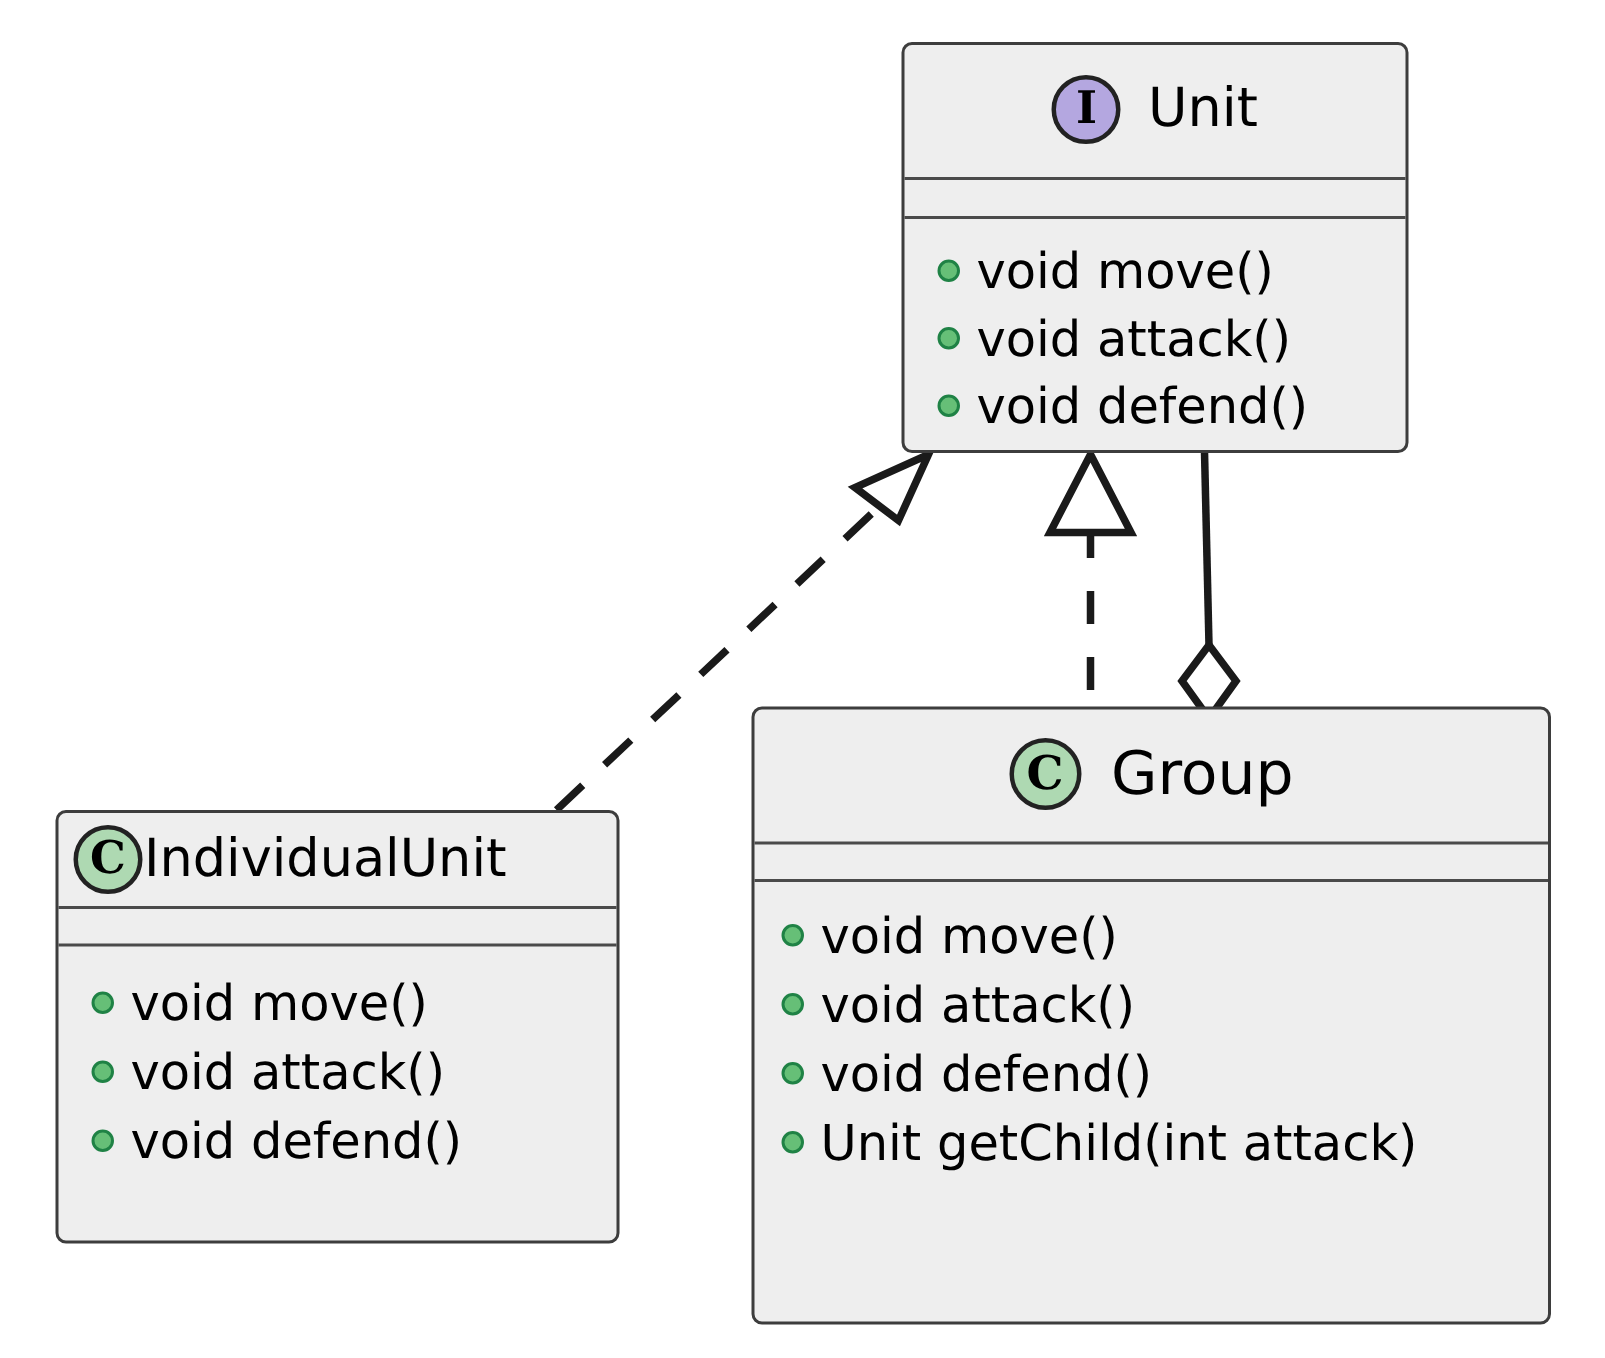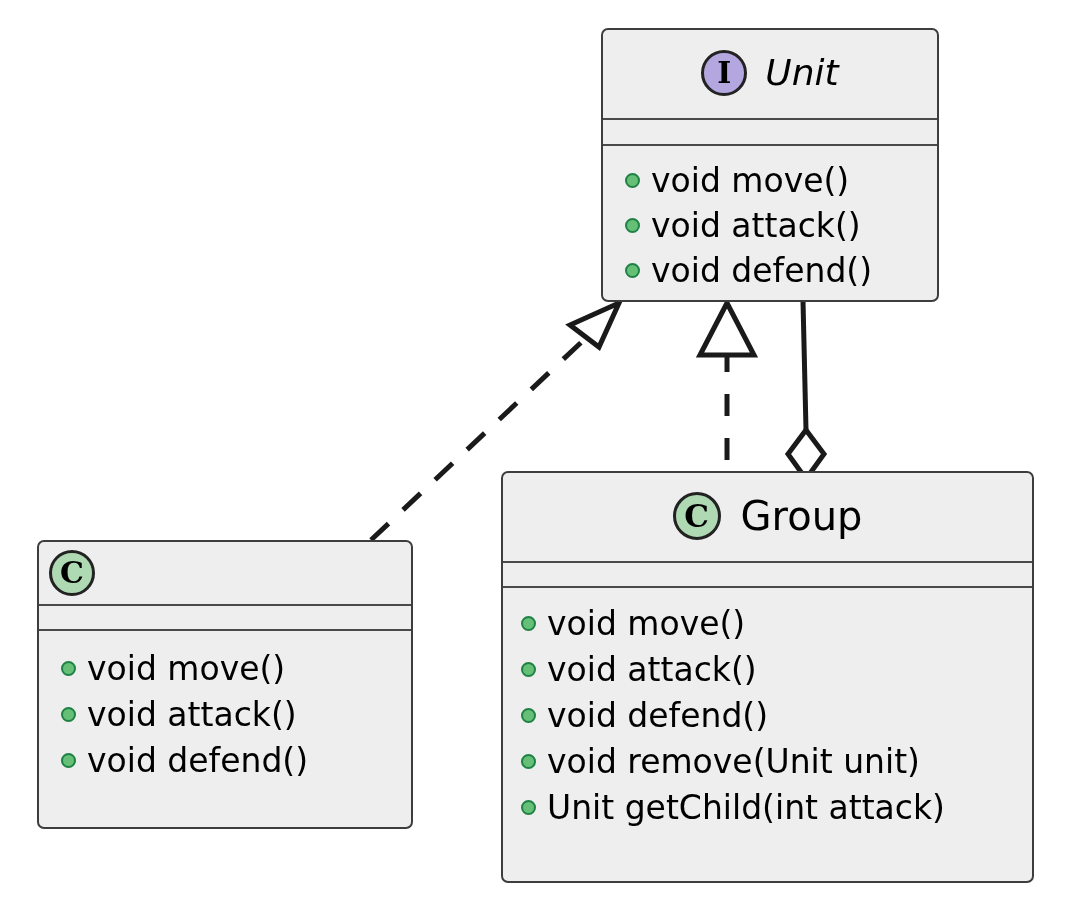--- a/index.html
+++ b/index.html
@@ -73,21 +73,21 @@
     line-height: 1;
   }
   .badge-interface { background: #b4a7e0; }
   .badge-class { background: #aed9b2; }
 
   .class-title {
     color: #000000;
     white-space: nowrap;
     line-height: 1;
   }
-  .title-italic { font-style: italic; }
+  .title-italic { }
 
   
   .method-row {
     display: flex;
     align-items: center;
     white-space: nowrap;
   }
   .method-bullet {
     flex: 0 0 auto;
     border-radius: 50%;
@@ -207,20 +207,21 @@
       <div class="method-row">
         <span class="method-bullet"></span>
         <span class="method-label">void defend()</span>
       </div>
     </div>
   </div>
 
   <div class="uml-class" id="class-individualunit">
     <div class="class-header">
       <div class="type-badge badge-class">C</div>
+      <div class="class-title">IndividualUnit</div>
     </div>
     <div class="class-divider"></div>
     <div class="attr-compartment"></div>
     <div class="class-divider"></div>
     <div class="method-compartment">
       <div class="method-row">
         <span class="method-bullet"></span>
         <span class="method-label">void move()</span>
       </div>
       <div class="method-row">
@@ -250,22 +251,18 @@
       <div class="method-row">
         <span class="method-bullet"></span>
         <span class="method-label">void attack()</span>
       </div>
       <div class="method-row">
         <span class="method-bullet"></span>
         <span class="method-label">void defend()</span>
       </div>
       <div class="method-row">
         <span class="method-bullet"></span>
-        <span class="method-label">void remove(Unit unit)</span>
-      </div>
-      <div class="method-row">
-        <span class="method-bullet"></span>
         <span class="method-label">Unit getChild(int attack)</span>
       </div>
     </div>
   </div>
 
 </div>
 
 </body></html>

